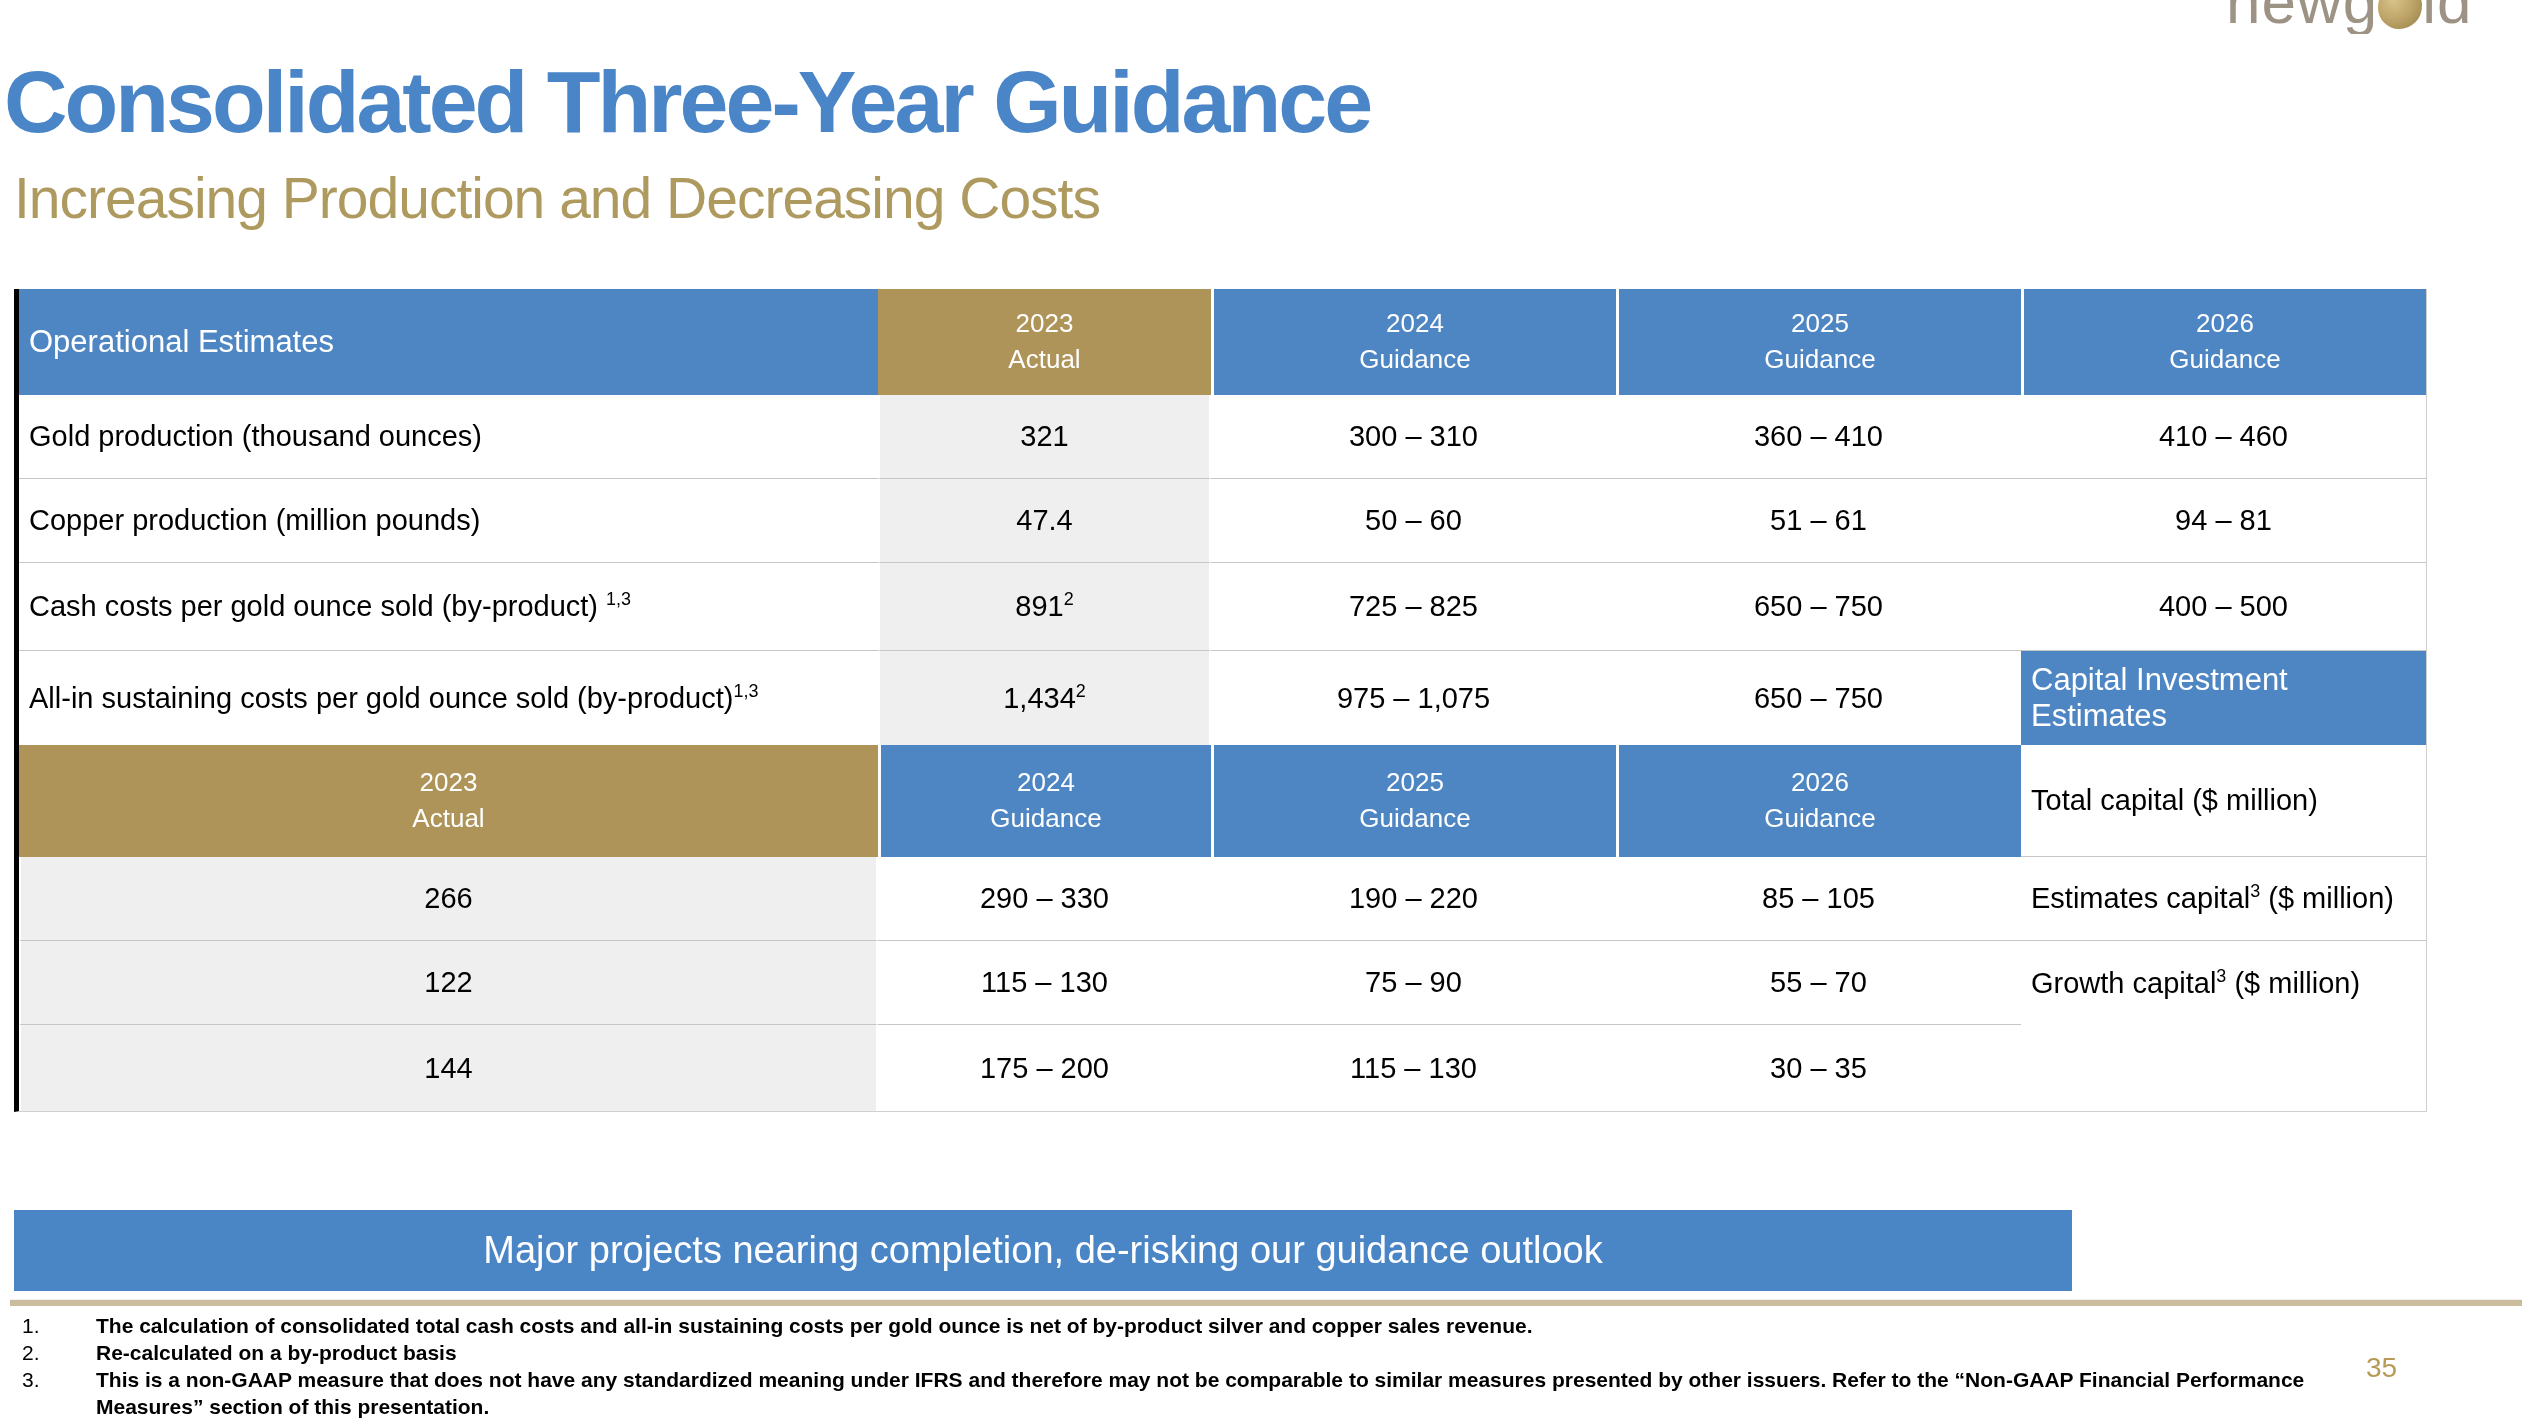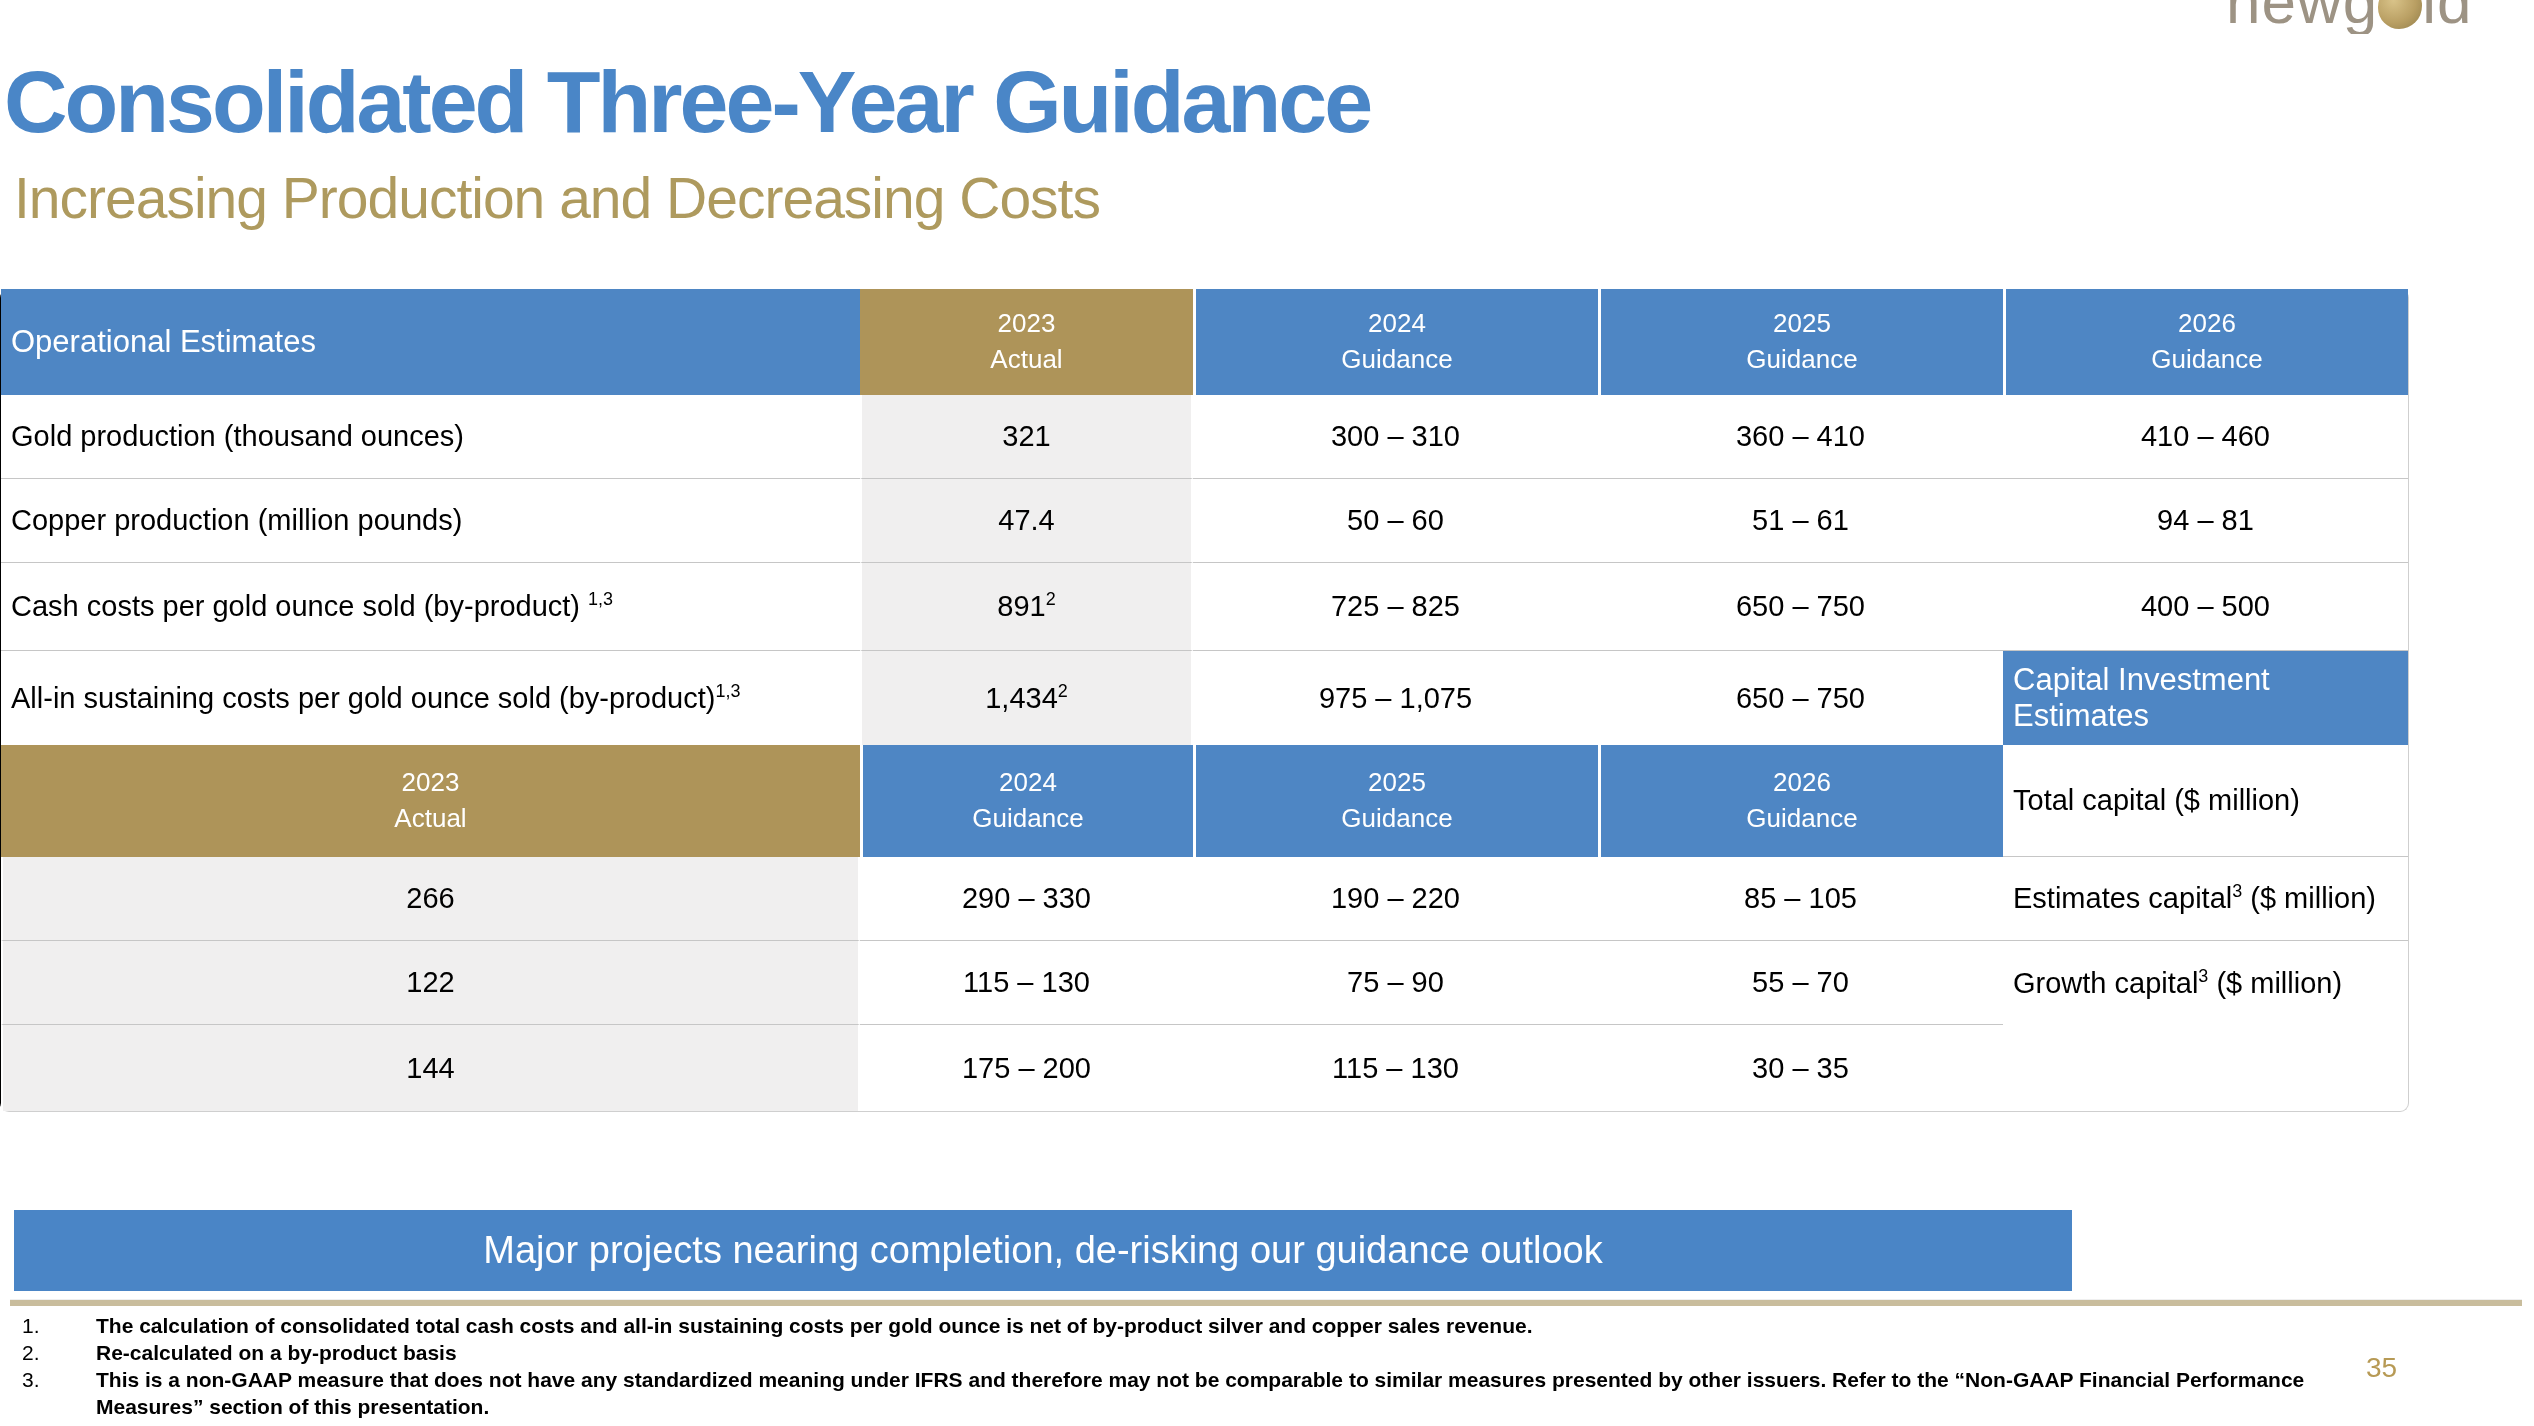--- a/index.html
+++ b/index.html
@@ -28,25 +28,25 @@
     font-family:"Liberation Sans",sans-serif;
   }
   .nugget{
     display:inline-block;width:44px;height:44px;border-radius:50% 46% 52% 48%;
     background:radial-gradient(circle at 35% 35%,#d9c389 0%,#b99f63 55%,#8f7b47 100%);
     vertical-align:-6px;
   }
 
   
   .gtable{
-    position:absolute;left:0;top:289px;
+    position:absolute;left:14px;top:289px;
     display:grid;
     grid-template-columns:859px 333px 405px 405px 405px;
     grid-template-rows:106px 84px 84px 88px 94px 112px 84px 84px 86px;
-    border-left:1px solid #000000;border-right:1px solid #cfcfcf;border-bottom:1px solid #cfcfcf;border-radius:9px;
+    border-left:5px solid #000000;border-right:1px solid #cfcfcf;border-bottom:1px solid #cfcfcf;
   }
   .cell{display:flex;align-items:center;font-size:29px;}
   .lbl{justify-content:flex-start;padding-left:10px;background:#ffffff;}
   .val{justify-content:center;text-align:center;background:#ffffff;}
   .grayc{background:#f0efef;border-left:2px solid #ffffff;border-right:2px solid #ffffff;}
   .rowline{border-bottom:1px solid #c6c6c6;}
   .th-blue{background:#4e86c4;color:#ffffff;}
   .th-gold{background:#ae9459;color:#ffffff;}
   .th-label{font-size:31px;padding-left:10px;justify-content:flex-start;}
   .th-year{flex-direction:column;justify-content:center;line-height:1.38;font-size:26px;text-align:center;}

